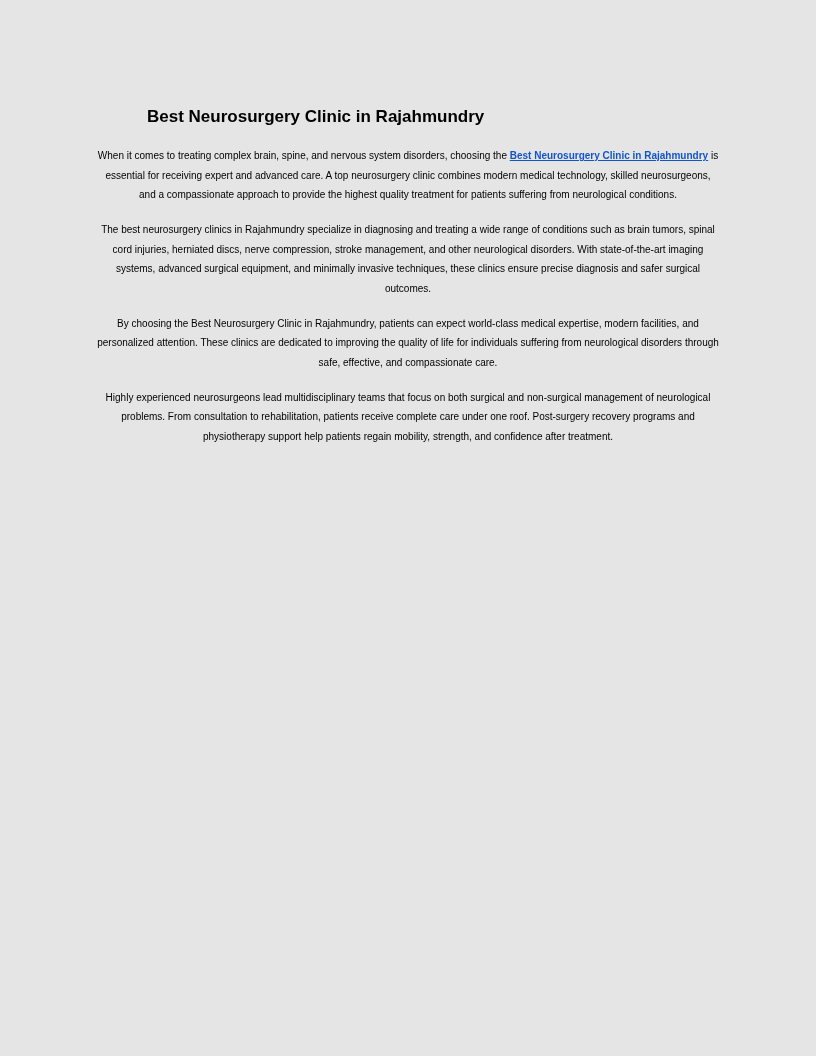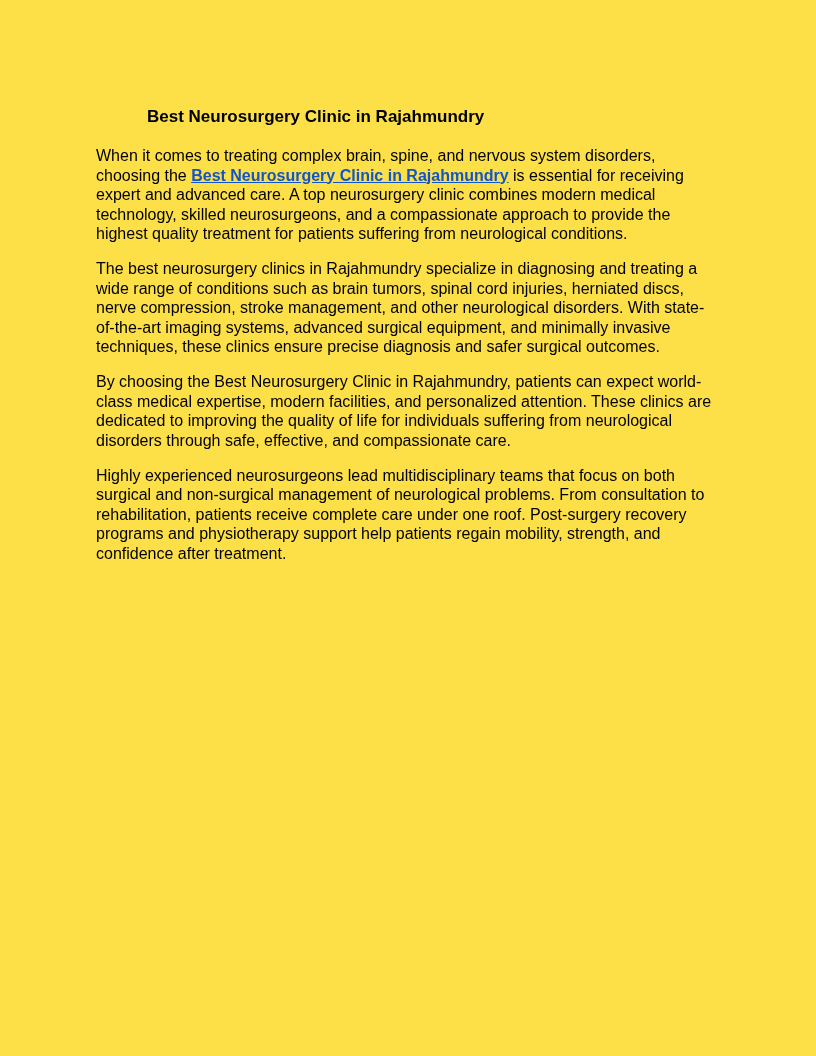--- a/index.html
+++ b/index.html
@@ -11,37 +11,38 @@
     width: 816px;
     height: 1056px;
     font-family: "Liberation Sans", sans-serif;
     color: #000000;
     -webkit-font-smoothing: antialiased;
   }
   .page {
     box-sizing: border-box;
     width: 816px;
     height: 1056px;
-    background: #fde047;
+    background: #e5e5e5;
     padding: 106px 96px 96px 96px;
     overflow: hidden;
   }
   .doc-title {
     font-size: 17px;
     line-height: 22px;
     font-weight: bold;
     color: #000000;
     margin: 0 0 18px 0;
     padding-left: 51px;
   }
   .para {
-    font-size: 16px;
+    font-size: 10px;
     line-height: 19.5px;
     margin: 0 0 15.5px 0;
     color: #000000;
+    text-align: center;
   }
   .para:last-child {
     margin-bottom: 0;
   }
   a.doc-link {
     font-weight: bold;
     text-decoration: underline;
     cursor: pointer;
   }
 </style>

